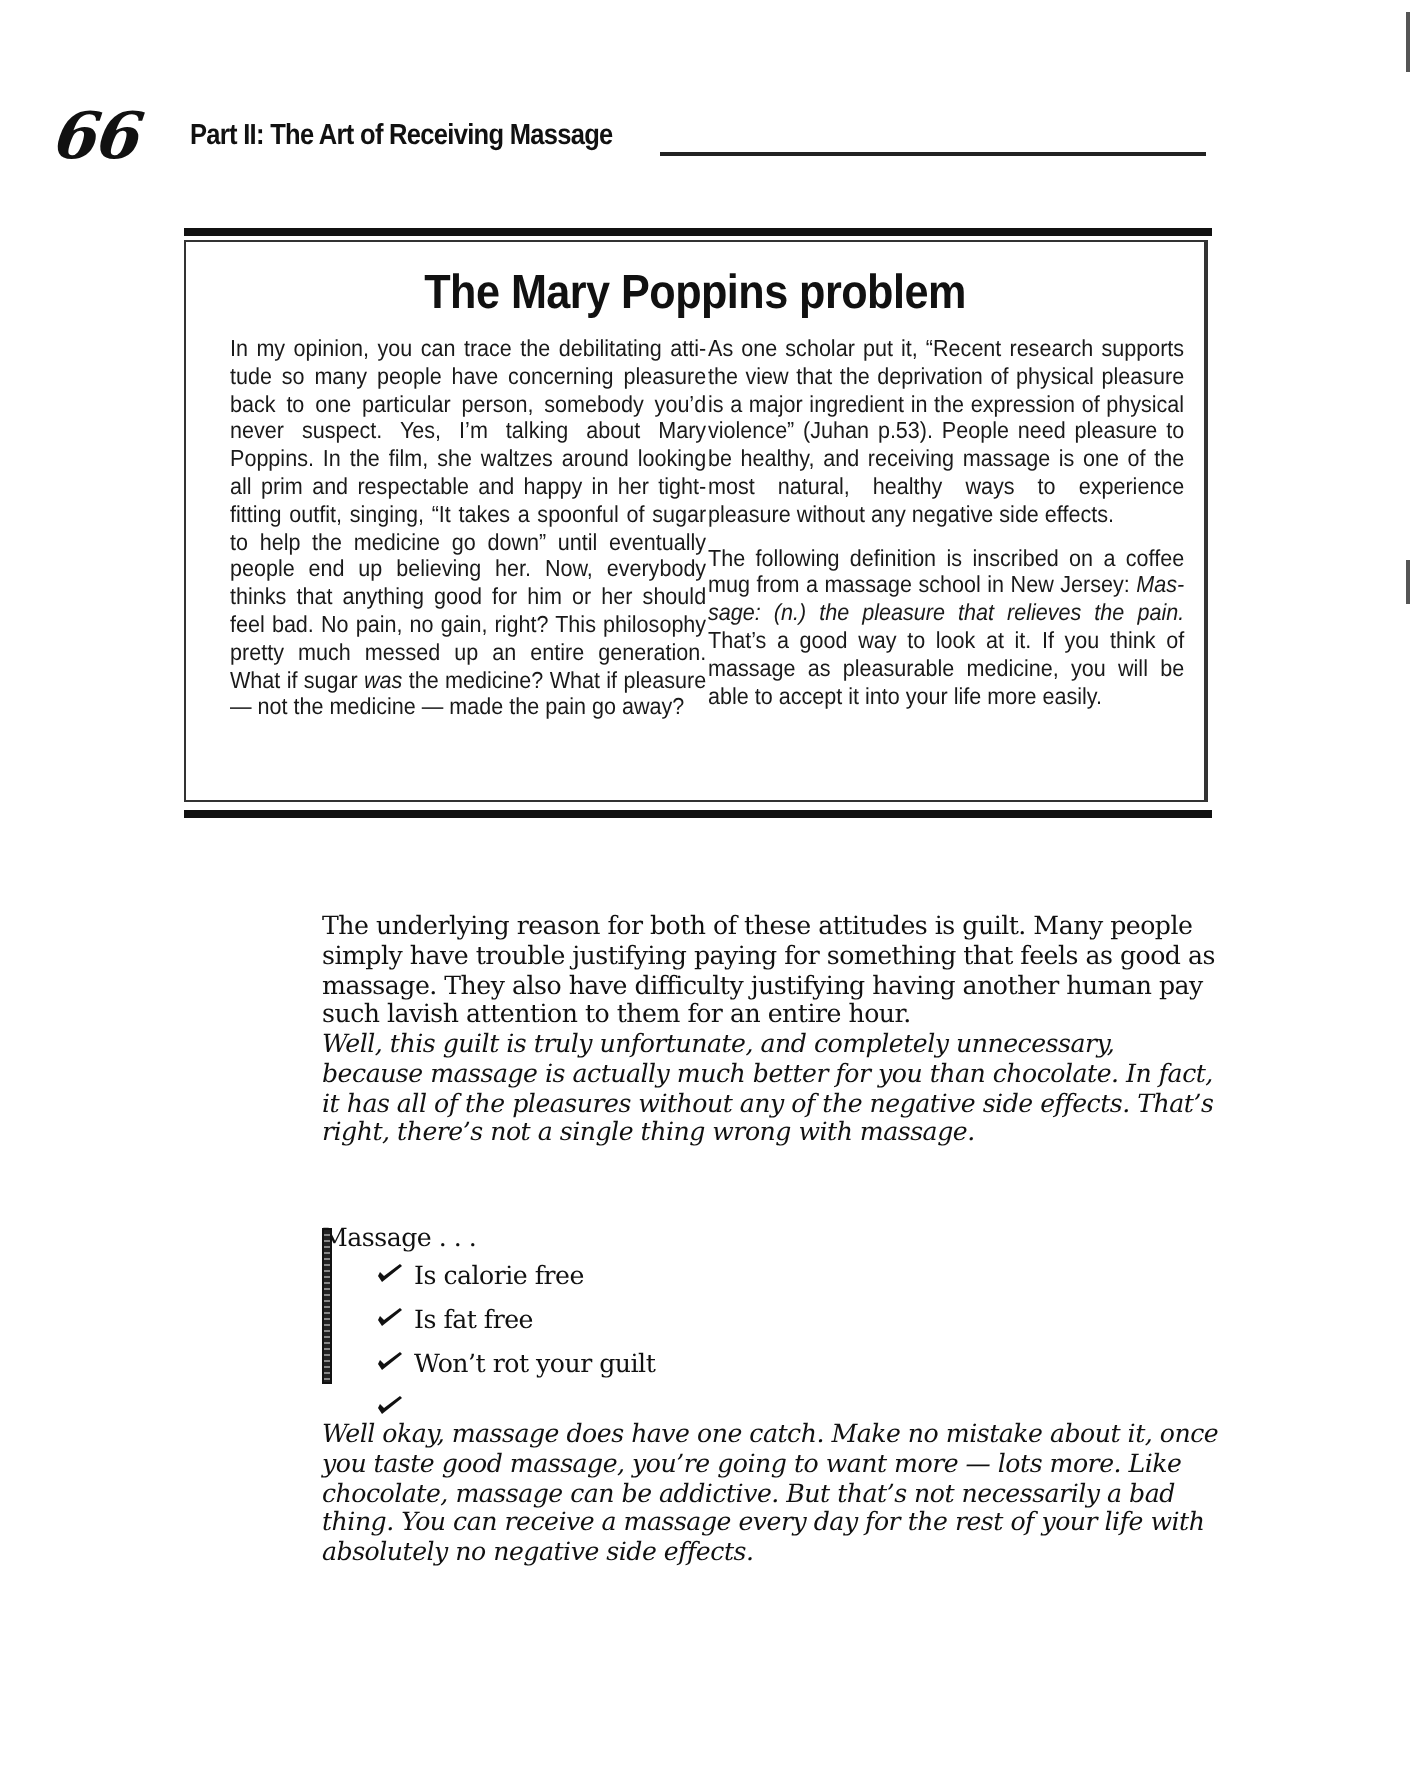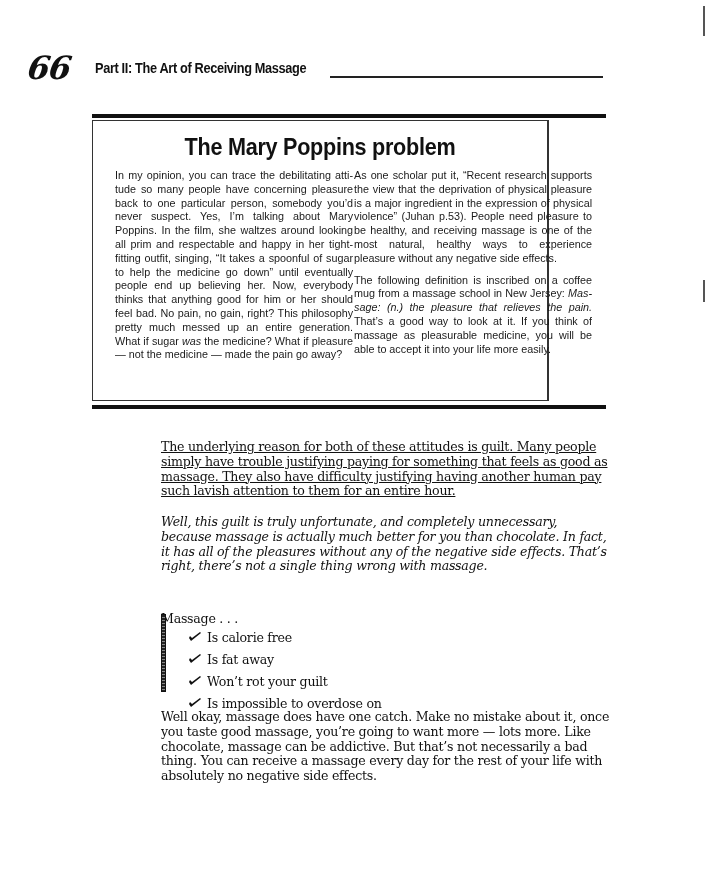--- a/index.html
+++ b/index.html
@@ -71,21 +71,21 @@
       left: 92px;
       top: 405px;
       width: 514px;
       height: 4px;
       background: #111;
     }
     .sidebar-box {
       position: absolute;
       left: 92px;
       top: 120px;
-      width: 457px;
+      width: 512px;
       height: 281px;
       border: 1px solid #333;
       border-right-width: 2px;
       box-sizing: border-box;
     }
     .sidebar-title {
       position: absolute;
       left: 0;
       right: 0;
       top: 12px;
@@ -123,24 +123,24 @@
       position: absolute;
       left: 161px;
       width: 450px;
       font-family: "DejaVu Serif", serif;
       font-size: 12.6px;
       line-height: 14.8px;
       color: #111;
       letter-spacing: -0.25px;
     }
     .body-text p { margin: 0; }
-    .para1 { top: 440px; text-decoration: underline; }
+    .para1 { top: 456px; }
     .para2 { top: 515px; font-style: italic; }
     .para3 { top: 612px; }
-    .para4 { top: 710px; }
+    .para4 { top: 710px; font-style: italic; }
 
     .bullet-list {
       position: absolute;
       left: 161px;
       top: 611px;
       margin: 15px;
       padding: 0;
       list-style: none;
     }
     .bullet-bar {
@@ -214,35 +214,34 @@
         </svg>
       </span>
     <span>Is calorie free</span>
   </li>
   <li class="bullet-item">
     <span class="check-icon">
         <svg width="14" height="12" viewBox="0 0 14 12">
           <path d="M1 7 L3 10 L13 2 L12 1 L4 7 L2 5 Z" fill="#111"></path>
         </svg>
       </span>
-    <span>Is fat away</span>
+    <span>Is fat free</span>
   </li>
   <li class="bullet-item">
     <span class="check-icon">
         <svg width="14" height="12" viewBox="0 0 14 12">
           <path d="M1 7 L3 10 L13 2 L12 1 L4 7 L2 5 Z" fill="#111"></path>
         </svg>
       </span>
     <span>Won’t rot your guilt</span>
   </li>
   <li class="bullet-item">
     <span class="check-icon">
         <svg width="14" height="12" viewBox="0 0 14 12">
           <path d="M1 7 L3 10 L13 2 L12 1 L4 7 L2 5 Z" fill="#111"></path>
         </svg>
       </span>
-    <span>Is impossible to overdose on</span>
   </li>
 </ul>
 
 <div class="body-text para4">
   <p>Well okay, massage does have one catch. Make no mistake about it, once you taste good massage, you’re going to want more — lots more. Like chocolate, massage can be addictive. But that’s not necessarily a bad thing. You can receive a massage every day for the rest of your life with absolutely no nega­tive side effects.</p>
 </div>
 
 </body></html>

